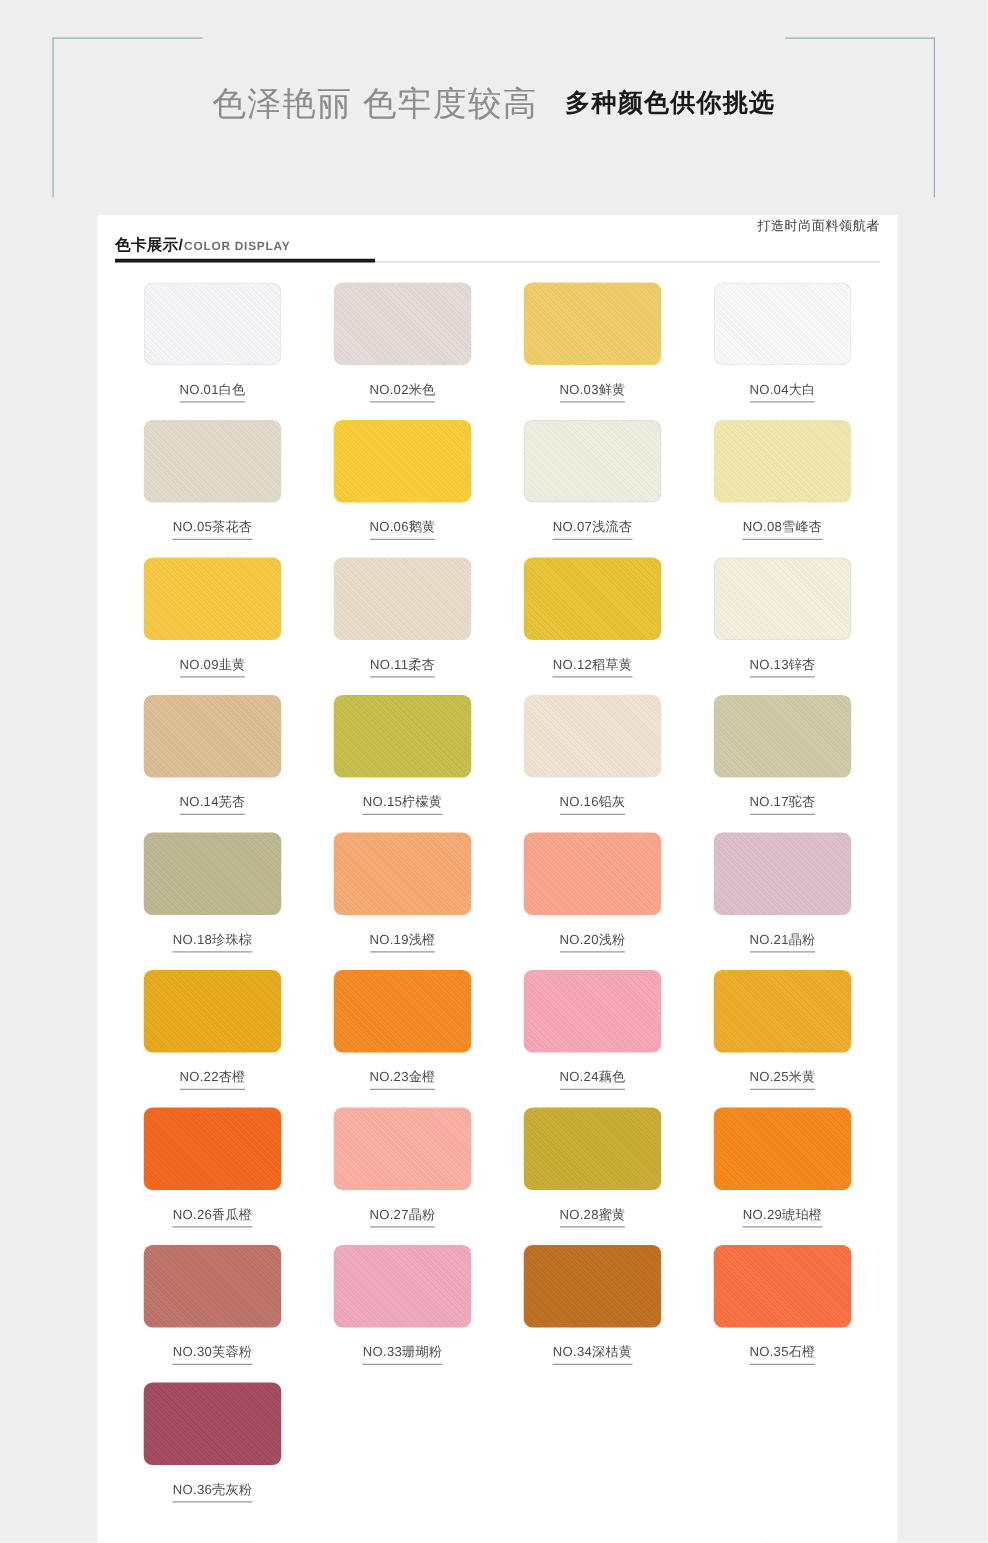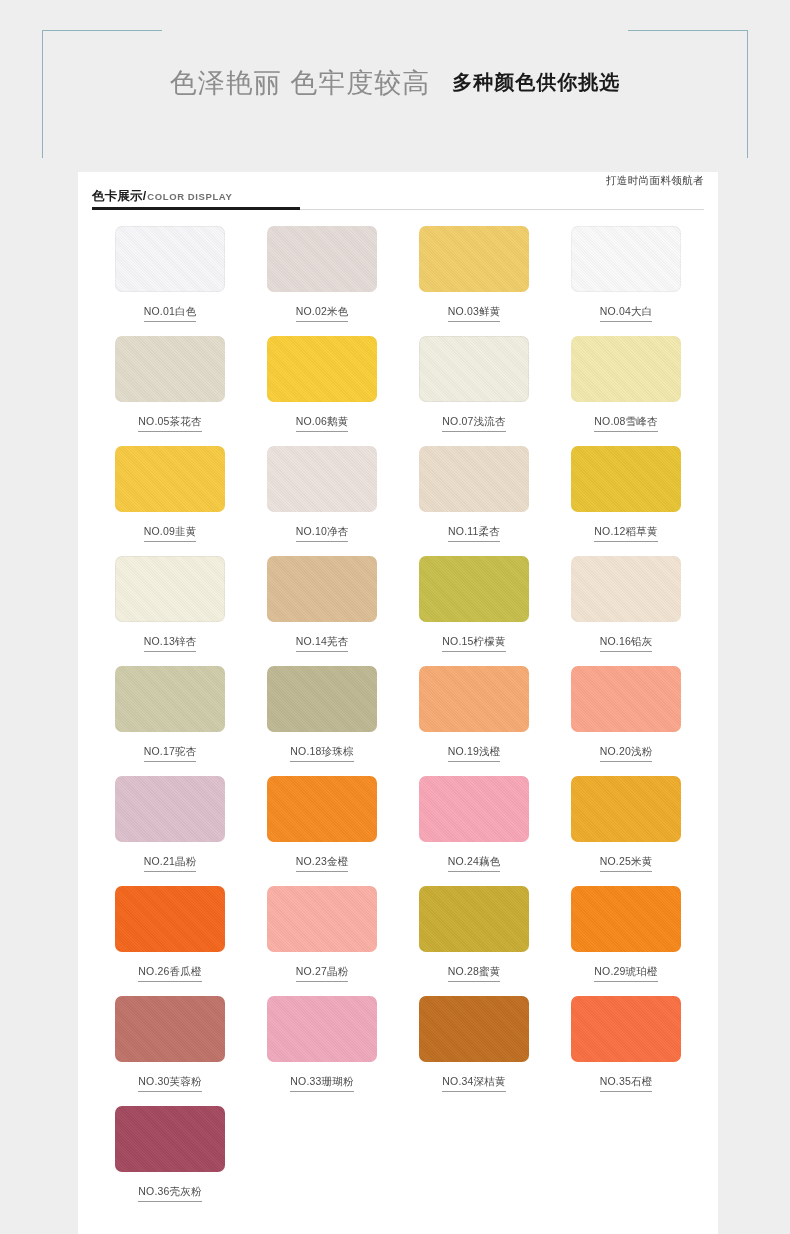--- a/index.html
+++ b/index.html
@@ -234,24 +234,20 @@
       </div>
       <div class="swatch-cell">
         <div class="swatch-chip" style="background: rgb(242, 233, 174);"></div>
         <div class="swatch-label">NO.08雪峰杏</div>
       </div>
       <div class="swatch-cell">
         <div class="swatch-chip" style="background: rgb(247, 202, 66);"></div>
         <div class="swatch-label">NO.09韭黄</div>
       </div>
       <div class="swatch-cell">
-        <div class="swatch-chip" style="background: rgb(236, 226, 221);"></div>
-        <div class="swatch-label">NO.10净杏</div>
-      </div>
-      <div class="swatch-cell">
         <div class="swatch-chip" style="background: rgb(235, 221, 203);"></div>
         <div class="swatch-label">NO.11柔杏</div>
       </div>
       <div class="swatch-cell">
         <div class="swatch-chip" style="background: rgb(232, 196, 52);"></div>
         <div class="swatch-label">NO.12稻草黄</div>
       </div>
       <div class="swatch-cell">
         <div class="swatch-chip pale" style="background: rgb(244, 241, 224);"></div>
         <div class="swatch-label">NO.13锌杏</div>
@@ -282,20 +278,24 @@
       </div>
       <div class="swatch-cell">
         <div class="swatch-chip" style="background: rgb(251, 166, 140);"></div>
         <div class="swatch-label">NO.20浅粉</div>
       </div>
       <div class="swatch-cell">
         <div class="swatch-chip" style="background: rgb(221, 193, 205);"></div>
         <div class="swatch-label">NO.21晶粉</div>
       </div>
       <div class="swatch-cell">
+        <div class="swatch-chip" style="background: rgb(233, 171, 30);"></div>
+        <div class="swatch-label">NO.22杏橙</div>
+      </div>
+      <div class="swatch-cell">
         <div class="swatch-chip" style="background: rgb(246, 139, 34);"></div>
         <div class="swatch-label">NO.23金橙</div>
       </div>
       <div class="swatch-cell">
         <div class="swatch-chip" style="background: rgb(249, 167, 183);"></div>
         <div class="swatch-label">NO.24藕色</div>
       </div>
       <div class="swatch-cell">
         <div class="swatch-chip" style="background: rgb(238, 172, 43);"></div>
         <div class="swatch-label">NO.25米黄</div>

